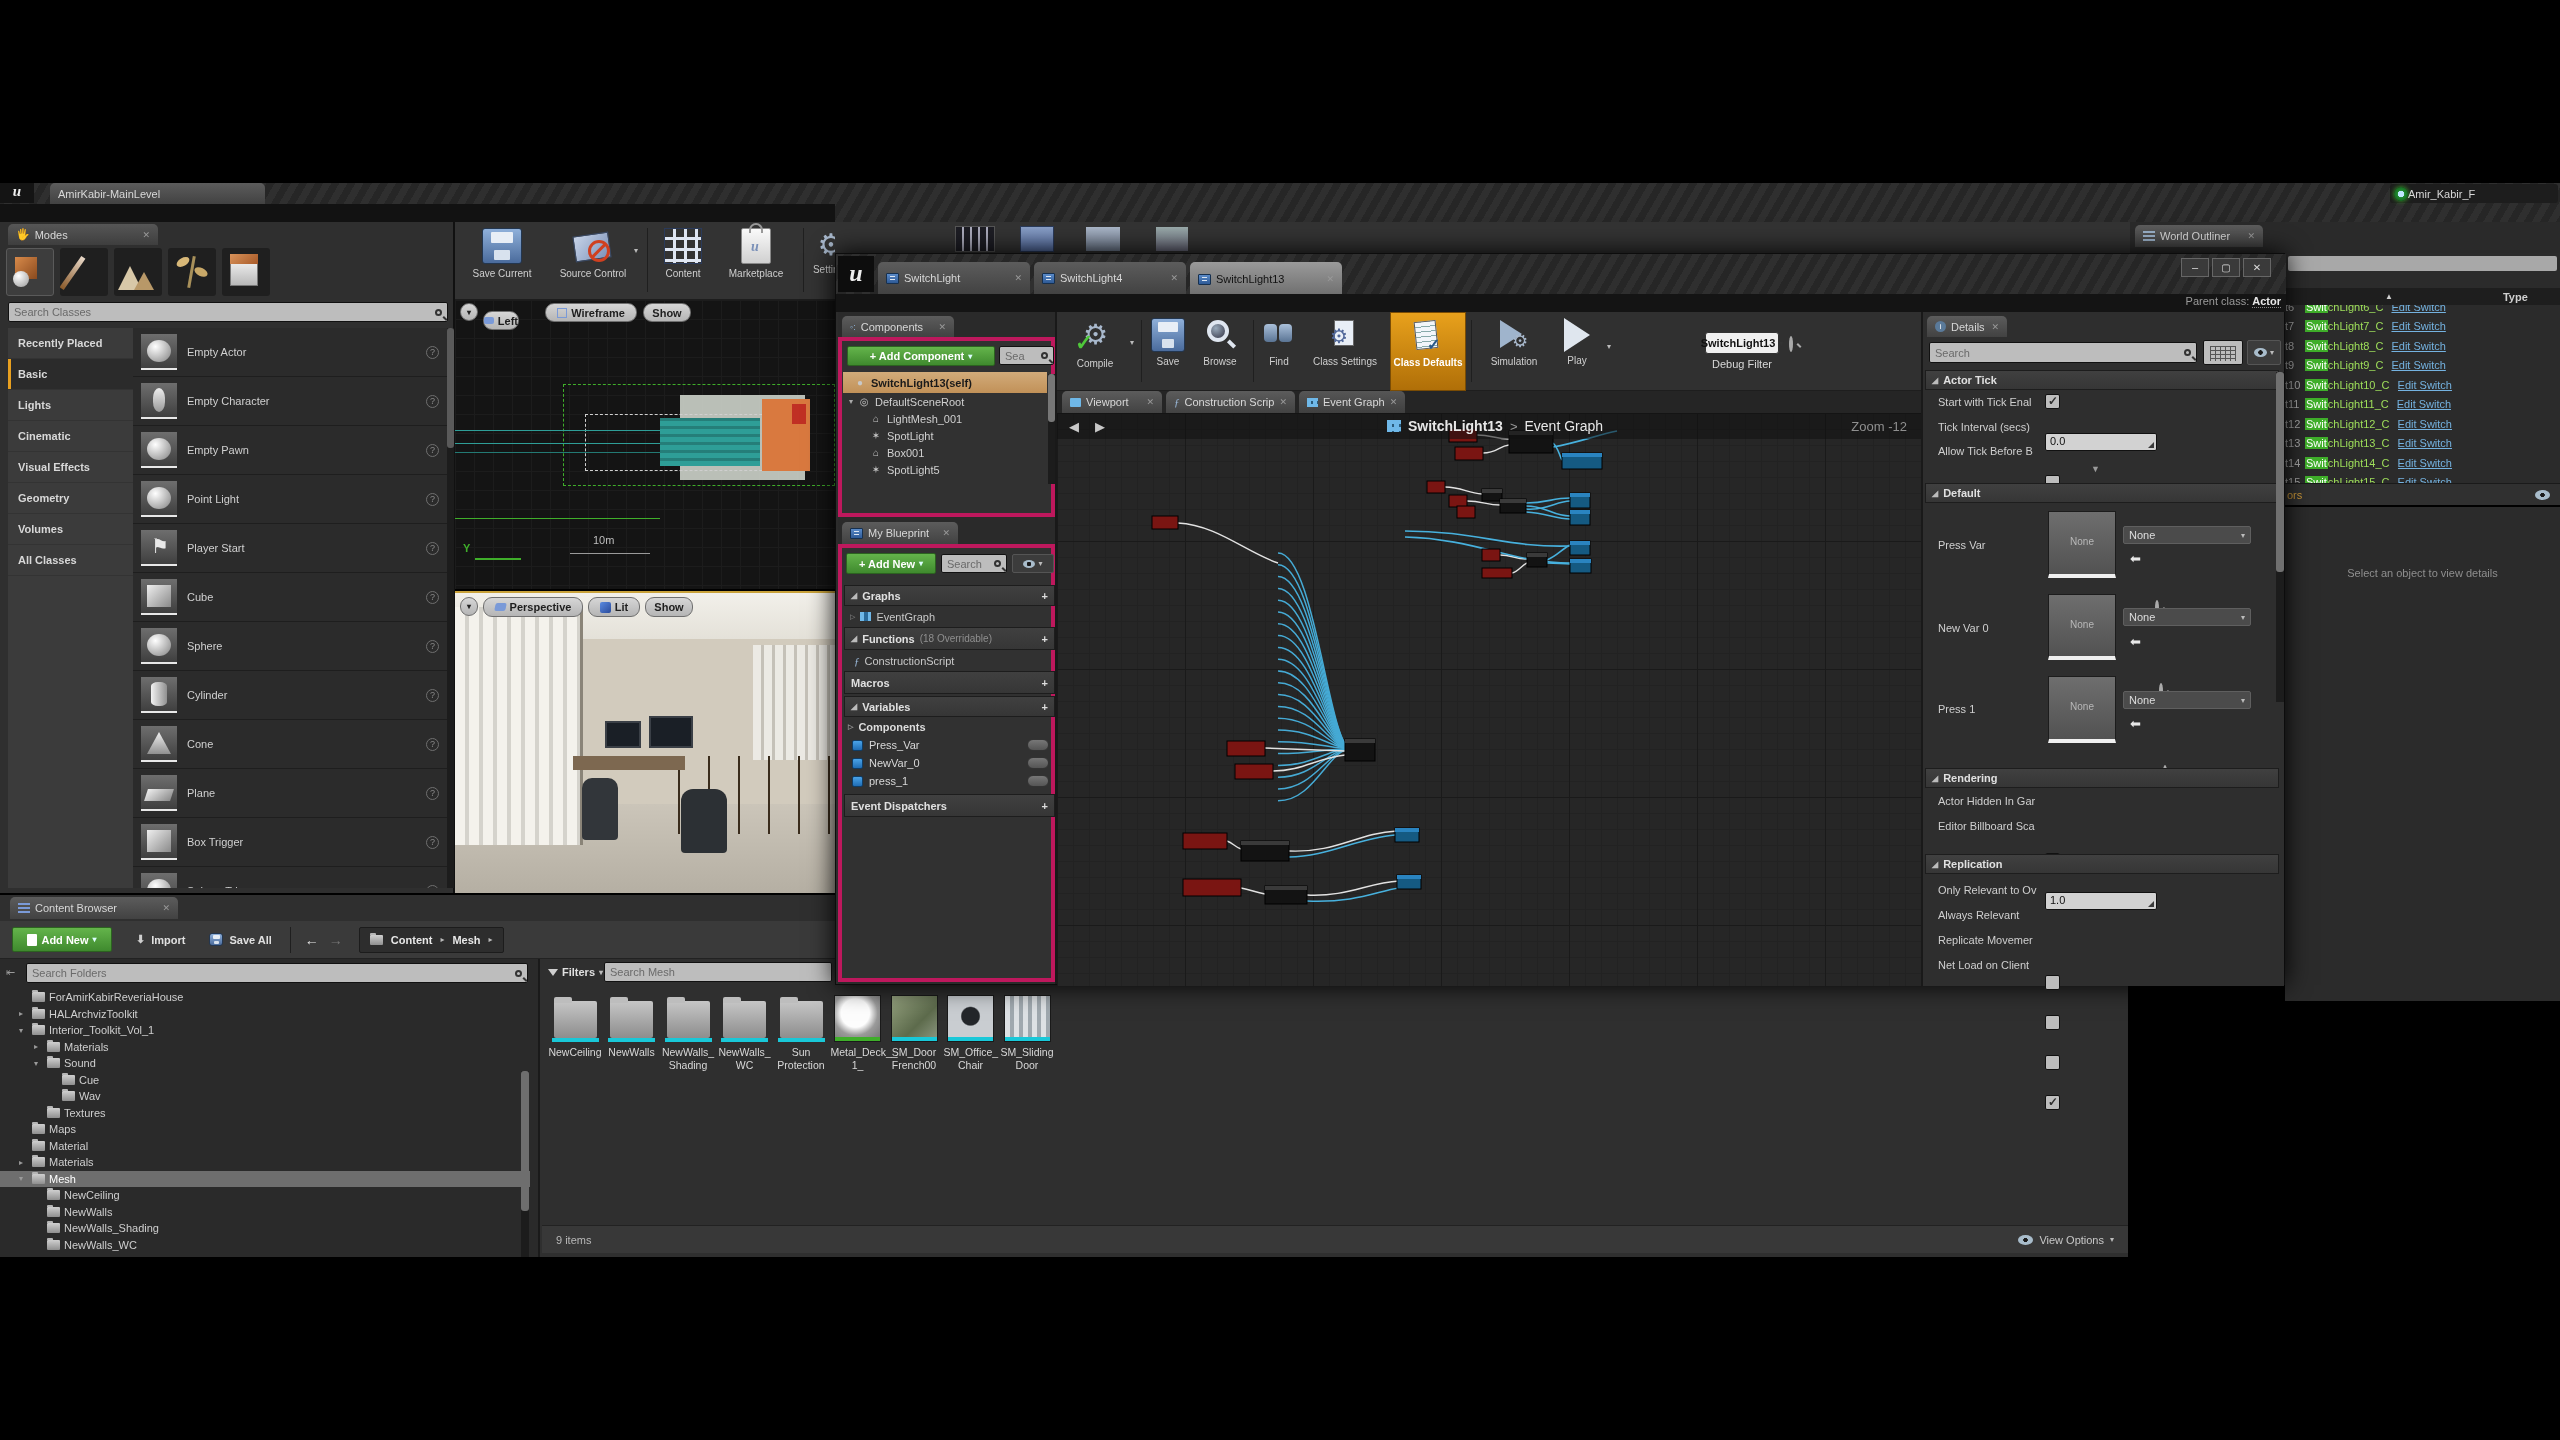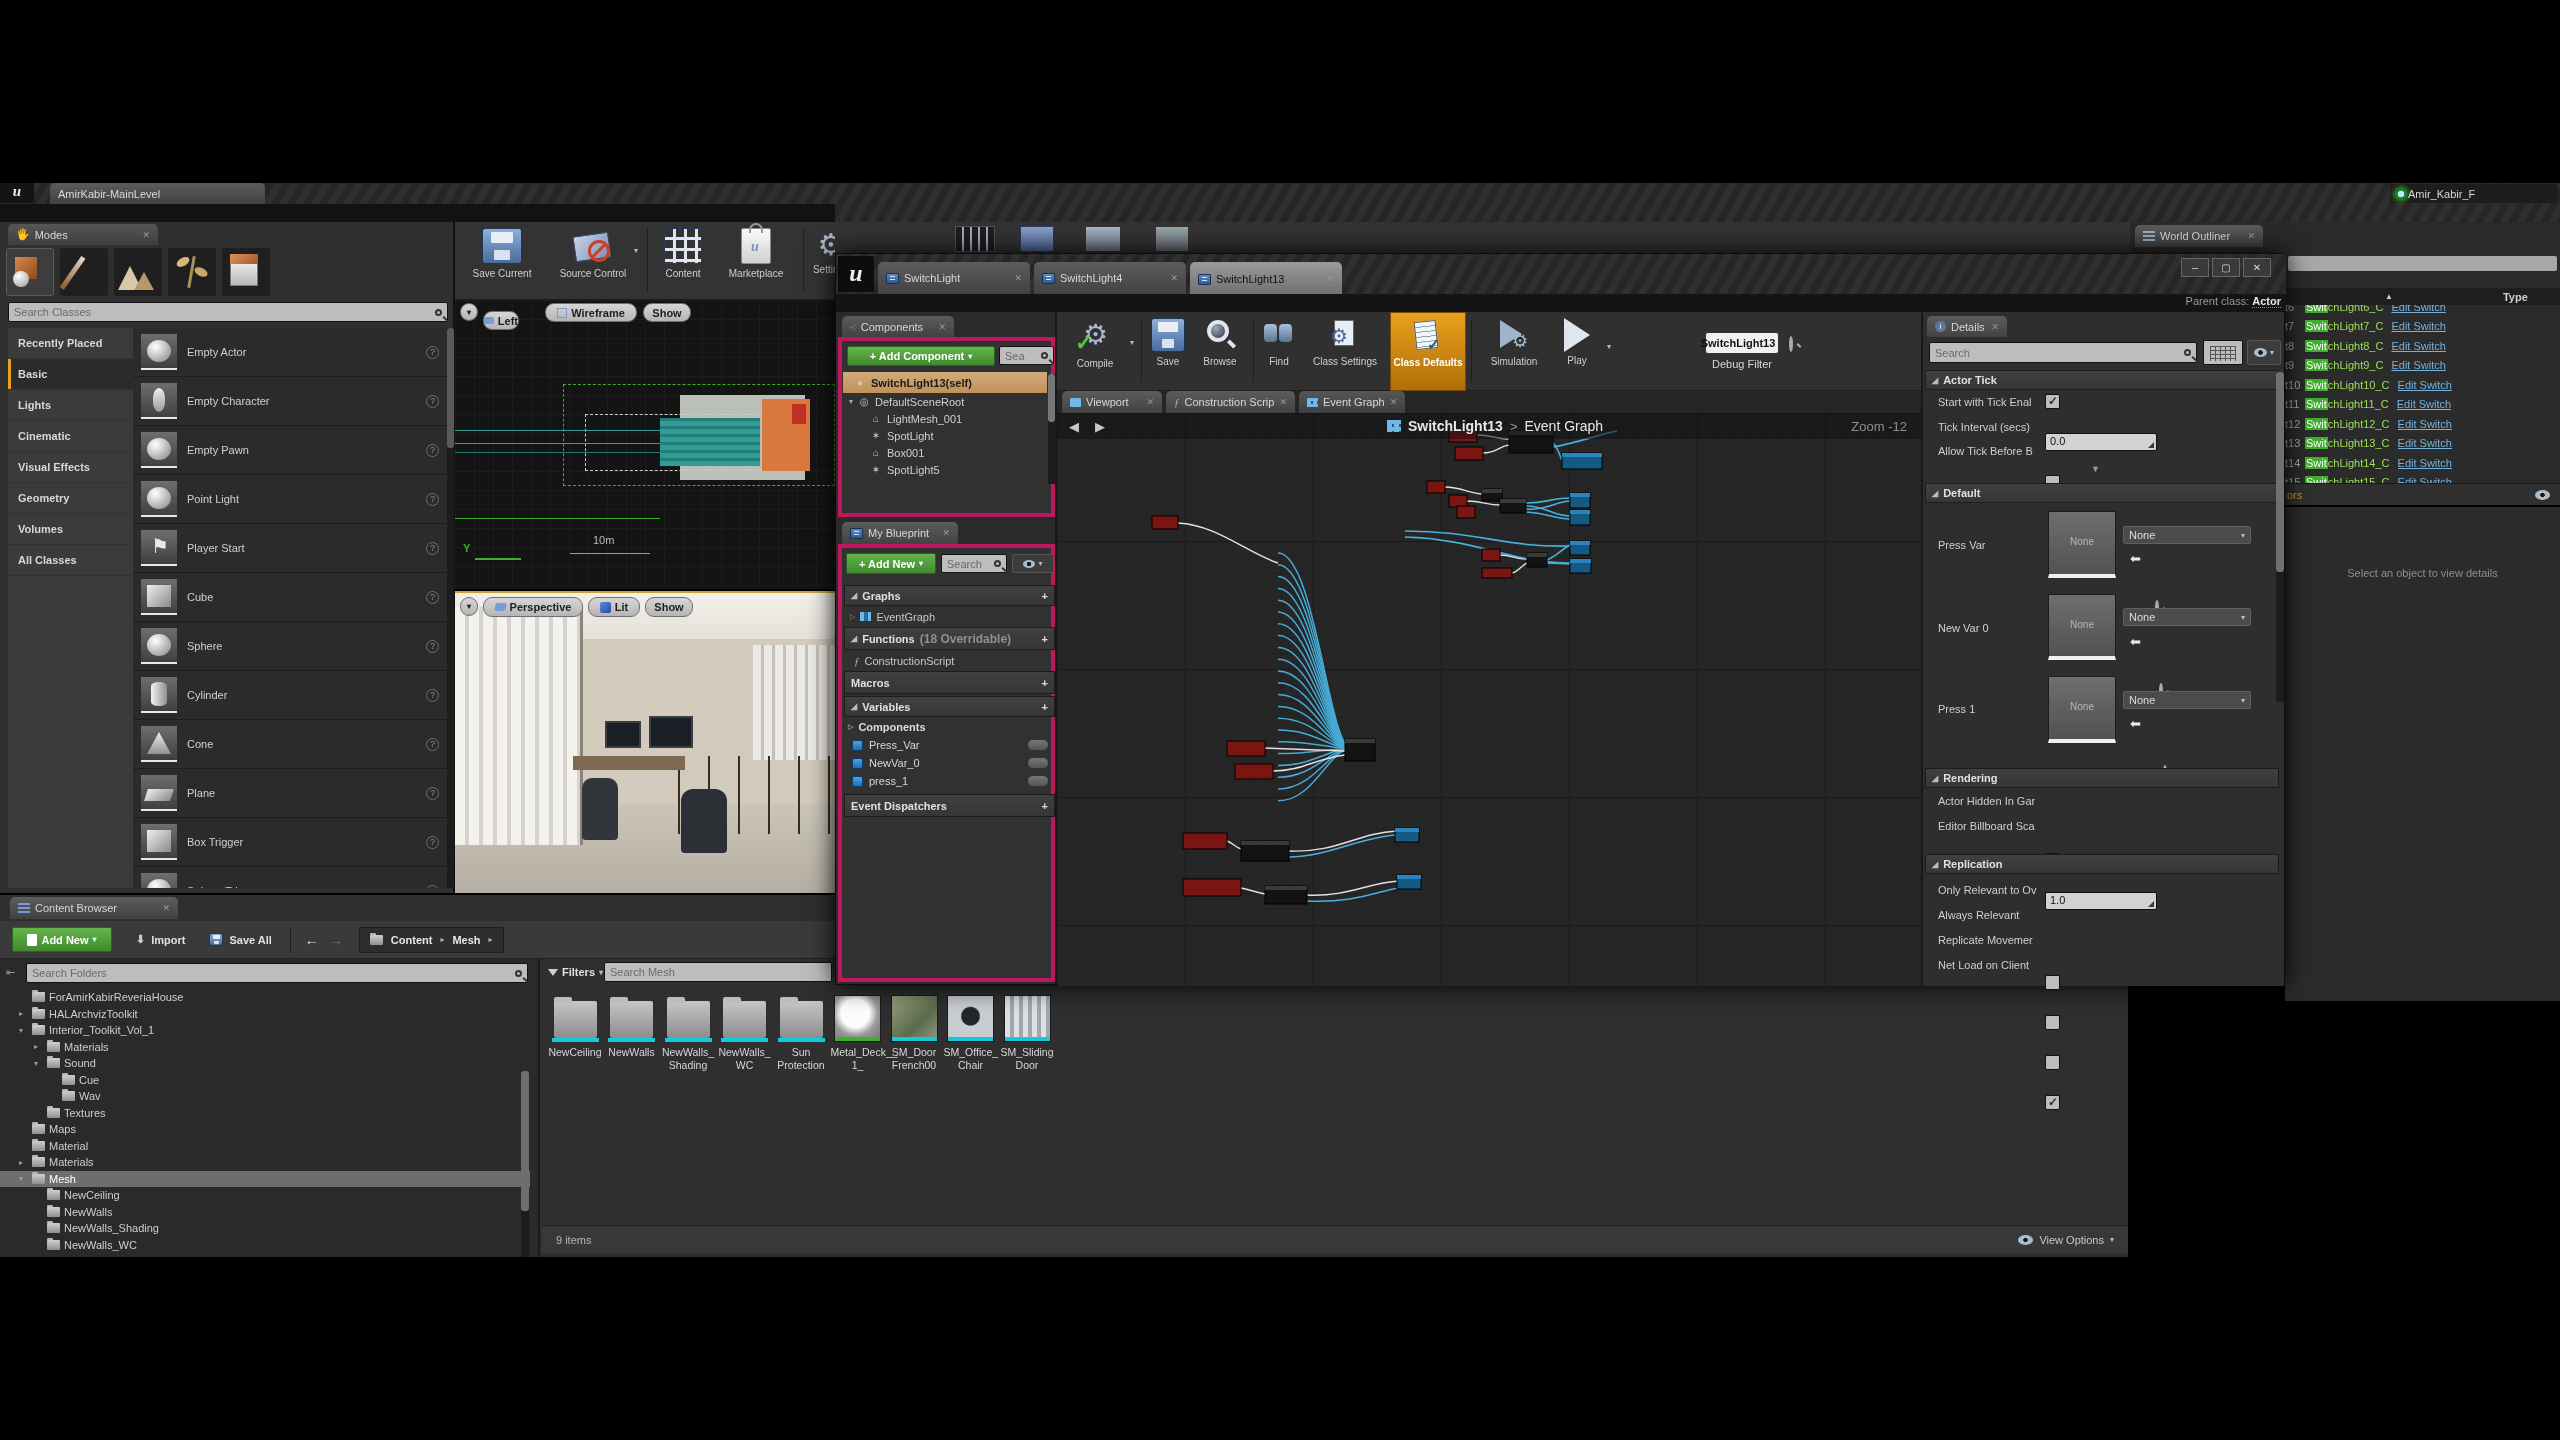--- a/index.html
+++ b/index.html
@@ -734,21 +734,21 @@
           <span class="plus">+</span>
         </div>
       <div class="abs" style="left:2px;top:60px;width:211px;height:17px;display:flex;align-items:center;gap:5px;padding-left:6px">
           <span class="tri" style="font-size:7px;color:#999">▷</span>
           <span style="width:11px;height:9px;background:repeating-linear-gradient(90deg,#6fb8e8 0 4px,#2a6a9a 4px 8px)"></span>
           <span>EventGraph</span>
         </div>
       <div class="abs sechdr" style="left:2px;top:79px;width:211px;height:23px">
           <span class="tri">◢</span>
           <span>Functions</span>
-          <span style="color:#8f8f8f;font-weight:bold;font-size:12px">(18 Overridable)</span>
+          <span style="color:#8f8f8f;font-weight:normal;font-size:10px">(18 Overridable)</span>
           <span class="plus">+</span>
         </div>
       <div class="abs" style="left:2px;top:104px;width:211px;height:17px;display:flex;align-items:center;gap:5px;padding-left:10px">
           <span style="color:#9ab8d8;font-style:italic;font-family:'Liberation Serif',serif">ƒ</span>
           <span>ConstructionScript</span>
         </div>
       <div class="abs sechdr" style="left:2px;top:123px;width:211px;height:23px">
           <span>Macros</span>
           <span class="plus">+</span>
         </div>

